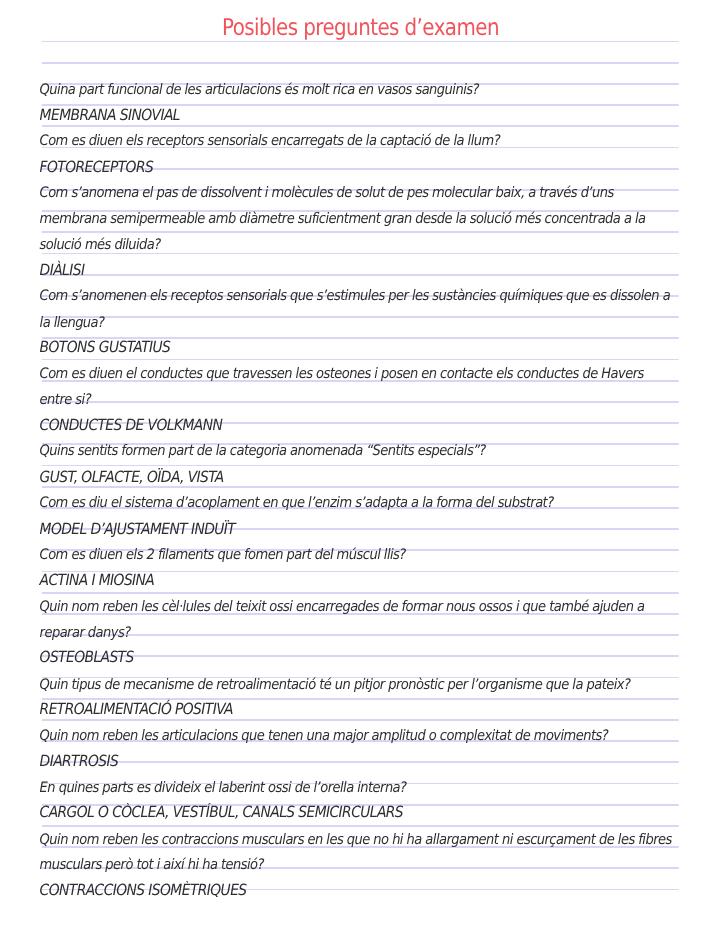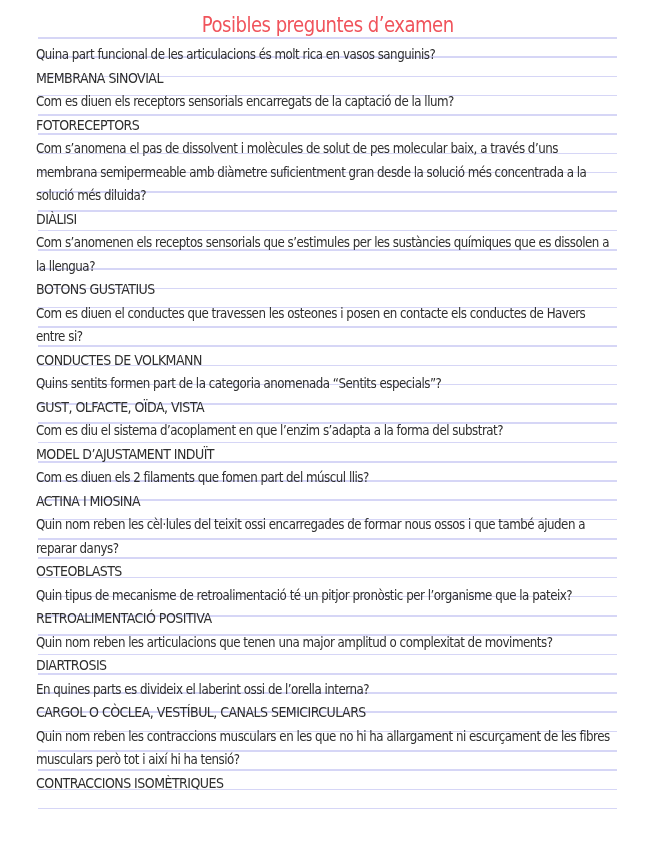--- a/index.html
+++ b/index.html
@@ -47,22 +47,23 @@
       font-family: "DejaVu Sans", sans-serif;
       font-size: 21px;
       letter-spacing: -0.6px;
       line-height: 26px;
       transform: scaleX(0.86);
       transform-origin: 329px 0;
     }
     .content {
       position: absolute;
       left: 36px;
-      top: 43px;
+      top: 70px;
       width: 600px;
+      font-style: italic;
     }
     .row {
       height: 23.5px;
       line-height: 23.5px;
       white-space: nowrap;
       color: #2e2e2e;
       font-family: "DejaVu Sans", sans-serif;
       font-size: 13.2px;
       letter-spacing: -0.55px;
       transform: scaleX(0.9);

